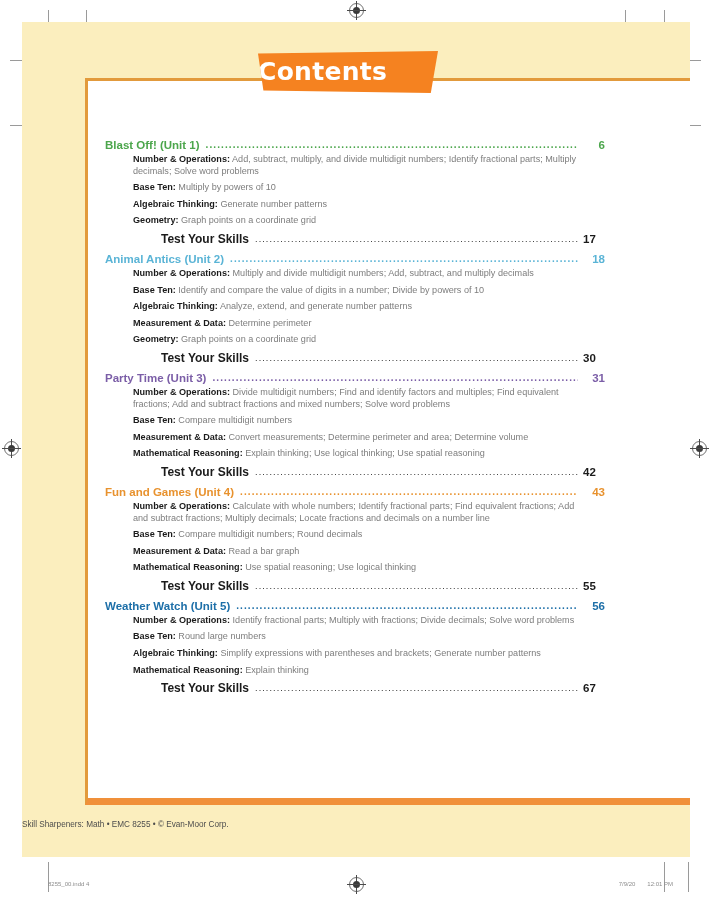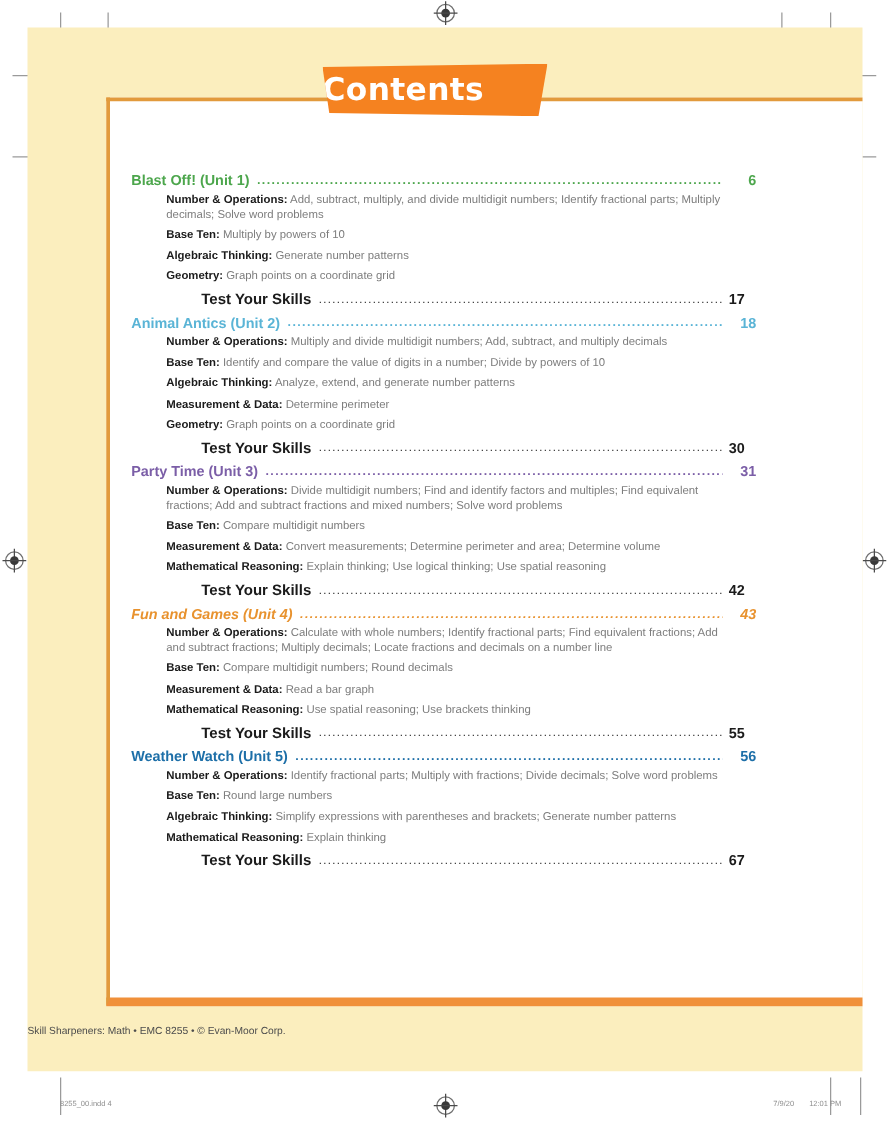--- a/index.html
+++ b/index.html
@@ -301,30 +301,30 @@
           <div class="strand"><b>Measurement &amp; Data:</b><span> Convert measurements; Determine perimeter and area; Determine volume</span></div>
           <div class="strand"><b>Mathematical Reasoning:</b><span> Explain thinking; Use logical thinking; Use spatial reasoning</span></div>
           <div class="tys">
             <span class="lbl">Test Your Skills</span>
             <span class="leader">................................................................................................................................................................................................................................................................................................................................................................................................................</span>
             <span class="pg">42</span>
           </div>
         </div>
       </div>
       <div class="unit">
-        <div class="unit-head" style="color: rgb(232, 146, 46); font-style: italic;">
+        <div class="unit-head" style="color: rgb(232, 146, 46);">
           <span class="title">Fun and Games (Unit 4)</span>
           <span class="leader">................................................................................................................................................................................................................................................................................................................................................................................................................</span>
           <span class="pg">43</span>
         </div>
         <div class="strands">
           <div class="strand"><b>Number &amp; Operations:</b><span> Calculate with whole numbers; Identify fractional parts; Find equivalent fractions; Add and subtract fractions; Multiply decimals; Locate fractions and decimals on a number line</span></div>
           <div class="strand"><b>Base Ten:</b><span> Compare multidigit numbers; Round decimals</span></div>
           <div class="strand"><b>Measurement &amp; Data:</b><span> Read a bar graph</span></div>
-          <div class="strand"><b>Mathematical Reasoning:</b><span> Use spatial reasoning; Use brackets thinking</span></div>
+          <div class="strand"><b>Mathematical Reasoning:</b><span> Use spatial reasoning; Use logical thinking</span></div>
           <div class="tys">
             <span class="lbl">Test Your Skills</span>
             <span class="leader">................................................................................................................................................................................................................................................................................................................................................................................................................</span>
             <span class="pg">55</span>
           </div>
         </div>
       </div>
       <div class="unit">
         <div class="unit-head" style="color: rgb(29, 111, 168);">
           <span class="title">Weather Watch (Unit 5)</span>

